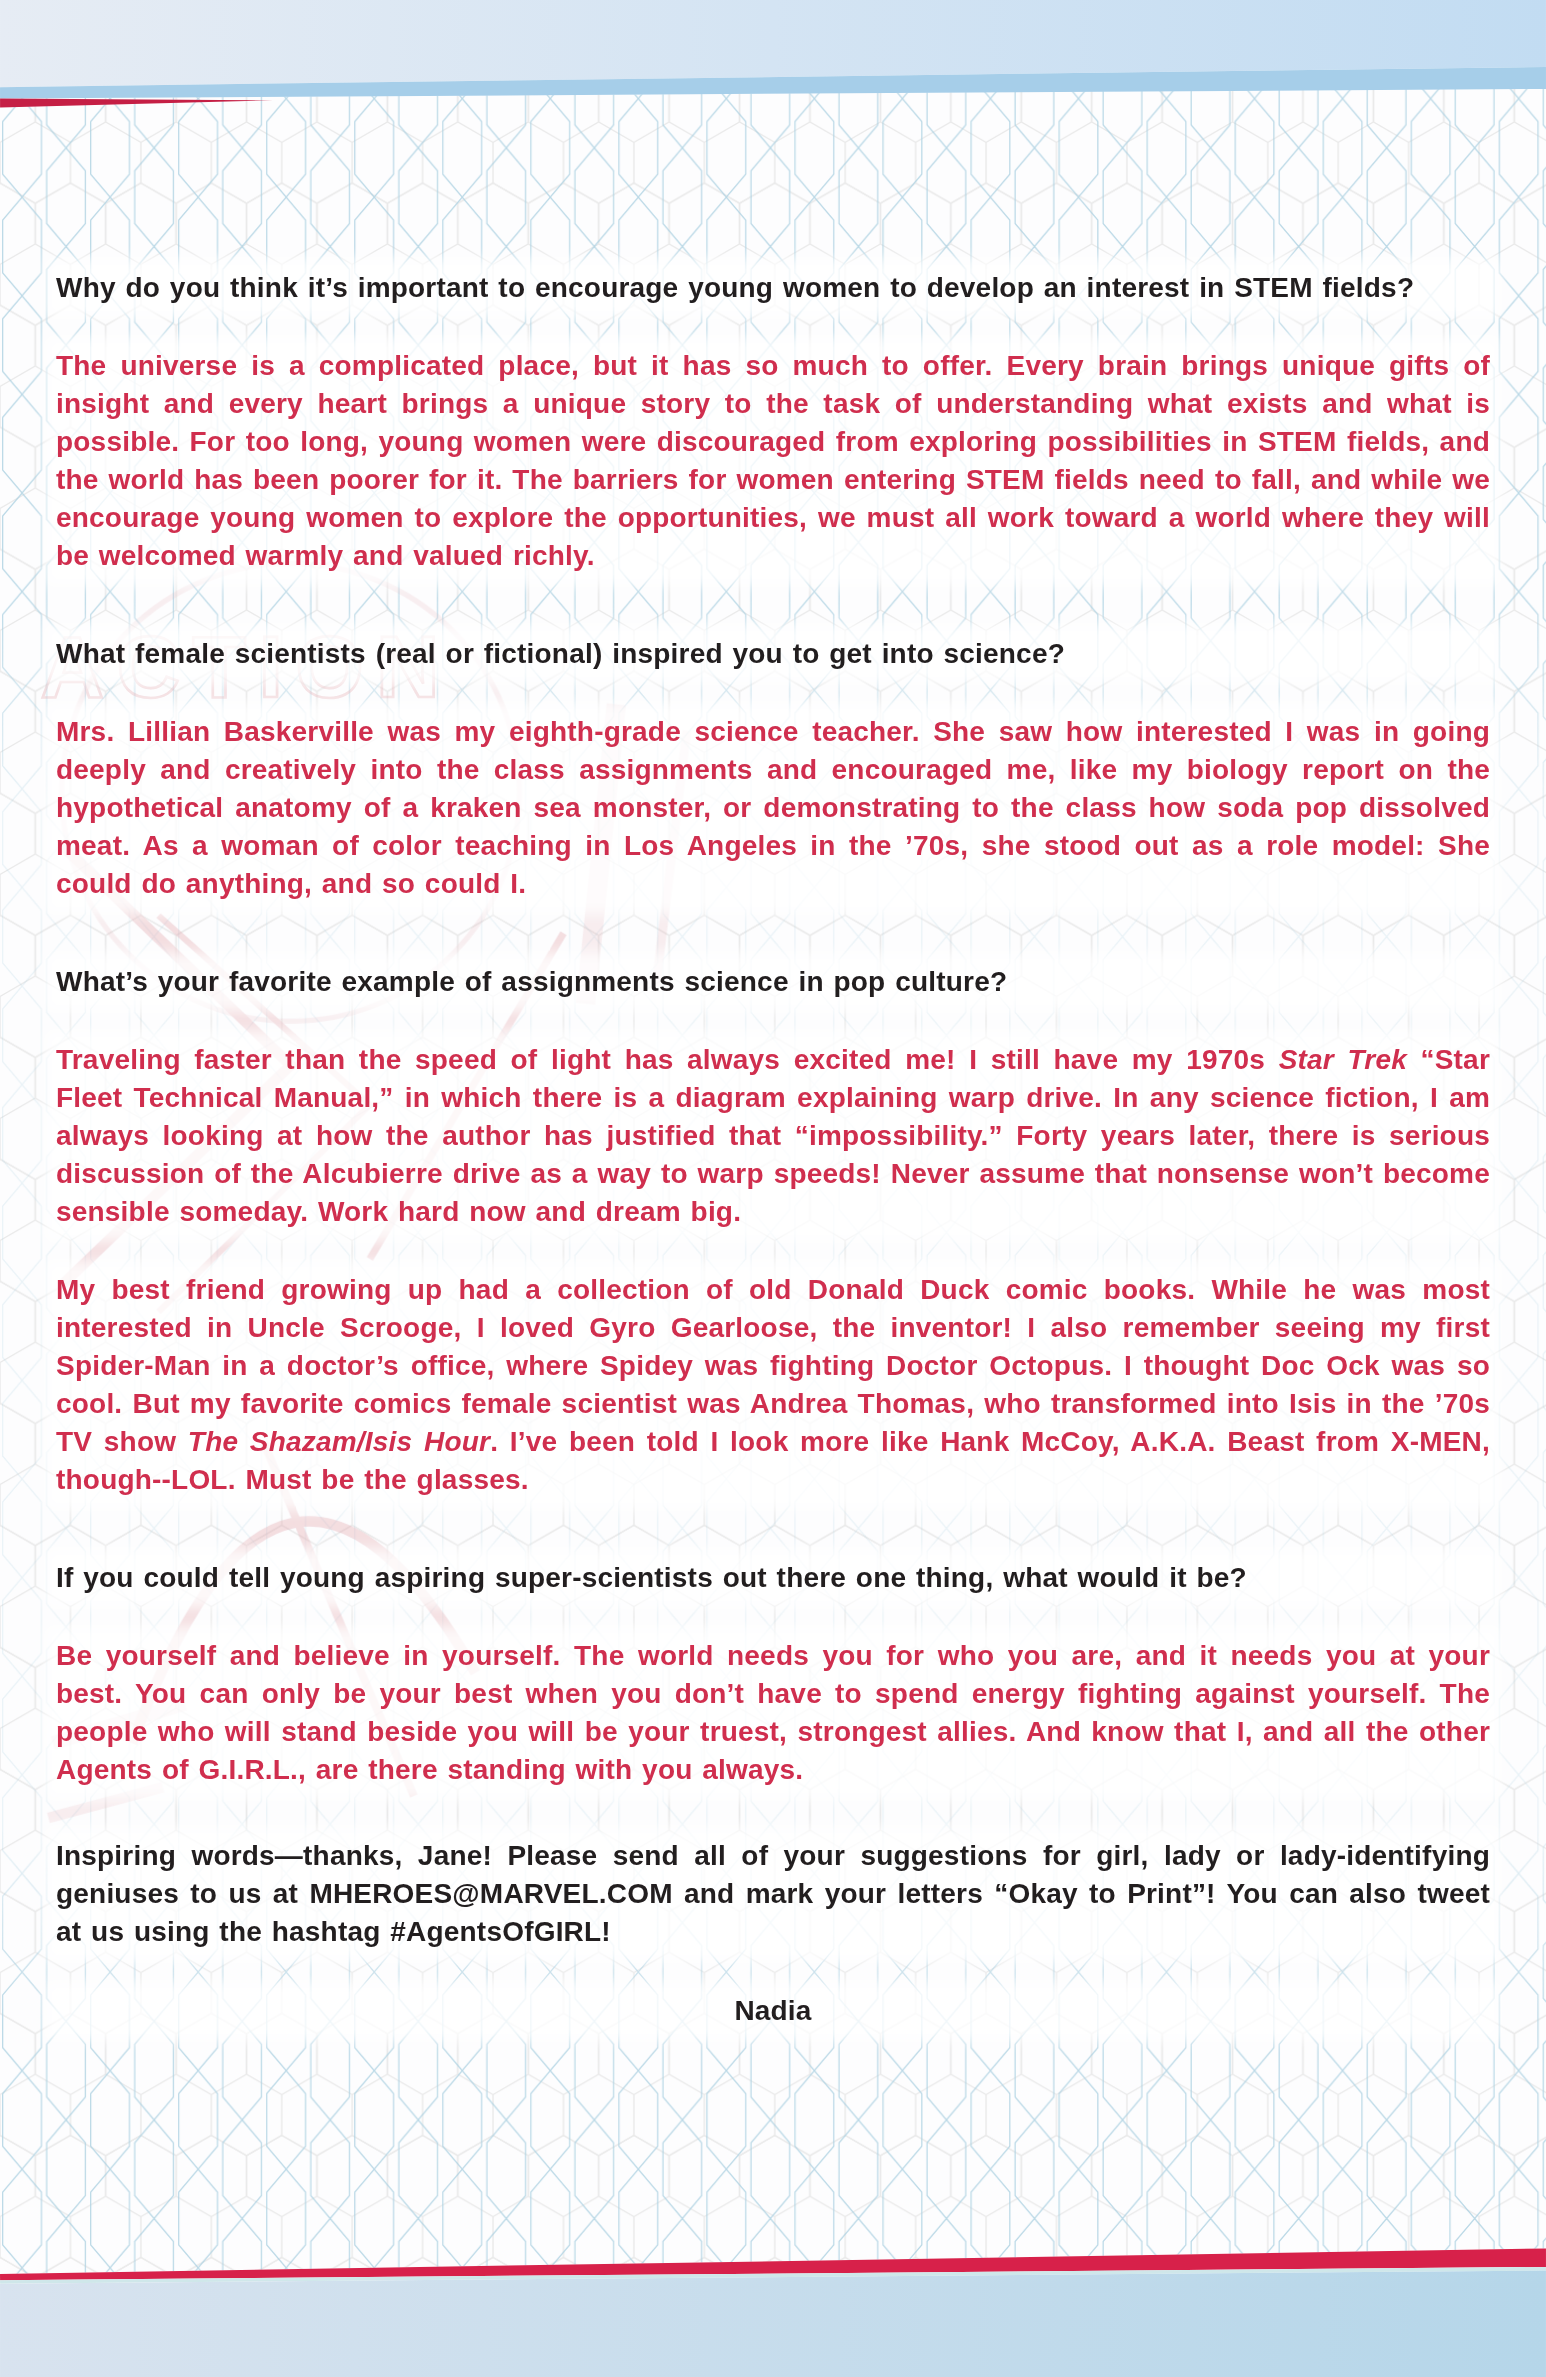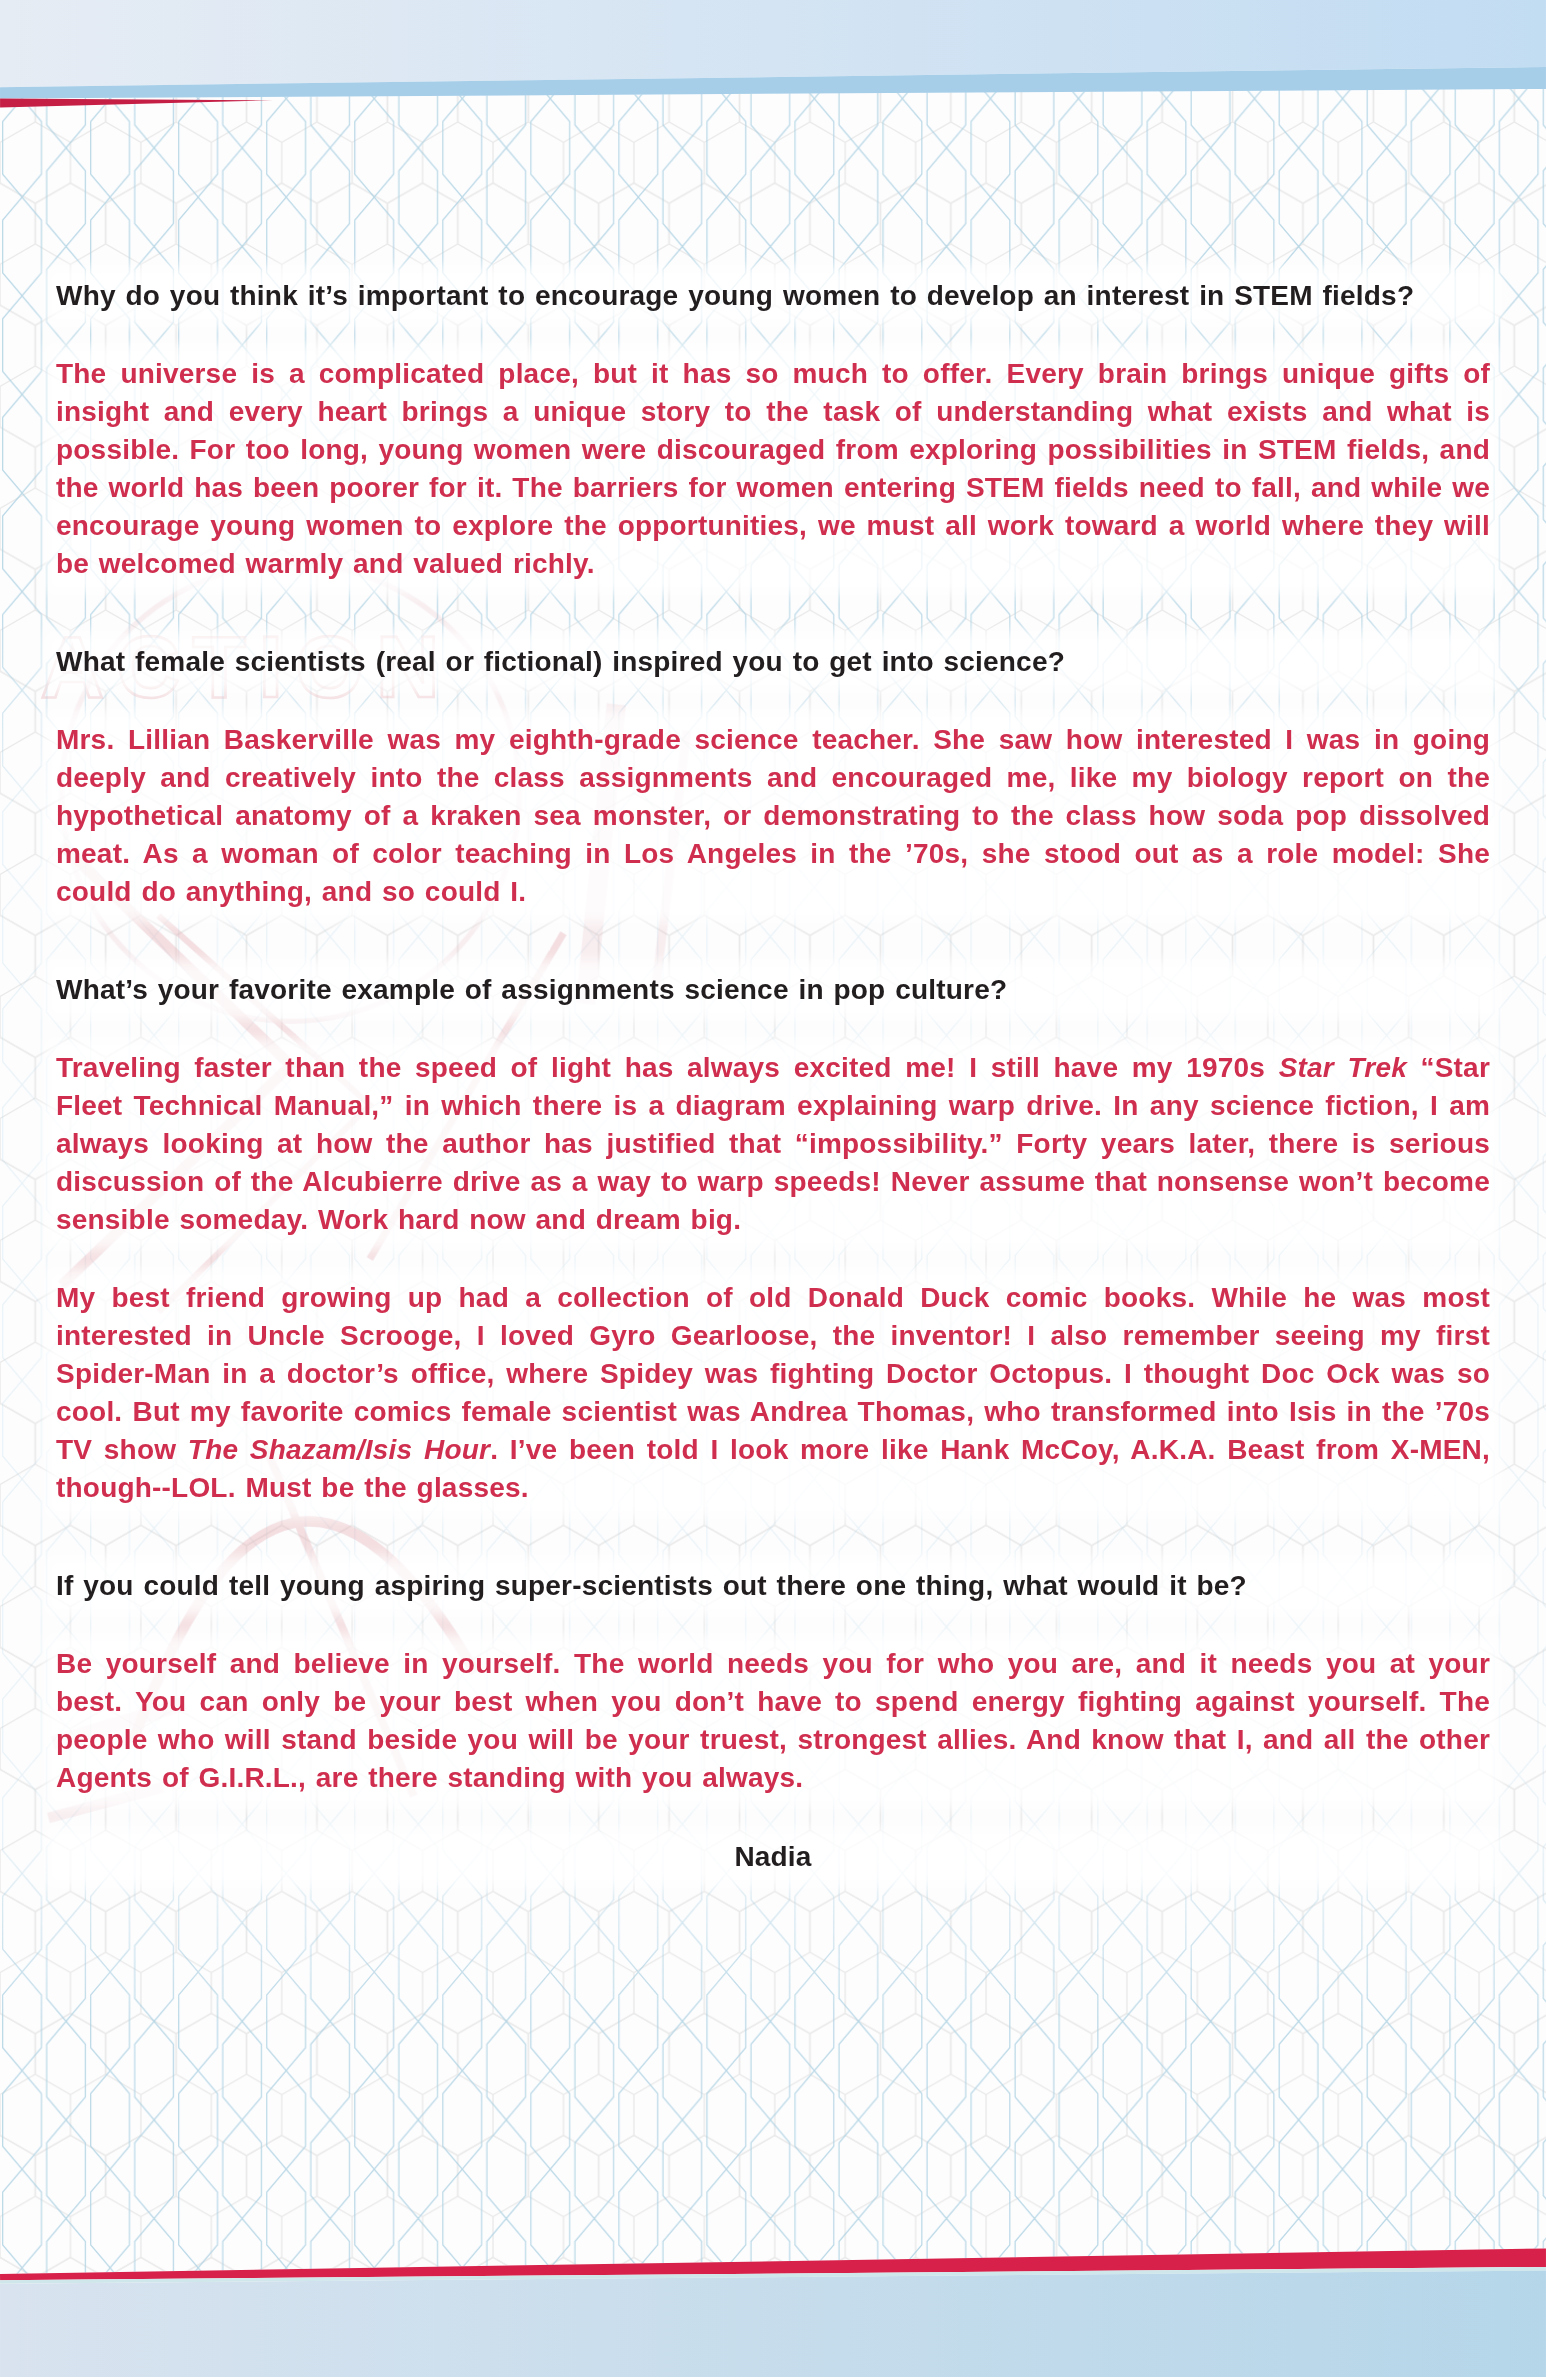--- a/index.html
+++ b/index.html
@@ -6,21 +6,21 @@
   .page{
     position:relative;
     width:1546px;height:2377px;
     background:#fdfdfe;
     overflow:hidden;
     font-family:"Liberation Sans","DejaVu Sans",sans-serif;
   }
   .bg-layer{position:absolute;inset:0;pointer-events:none;}
   .article{
     position:absolute;
-    left:56px;top:16px;width:1434px;
+    left:56px;top:8px;width:1434px;
     padding-top:261px;
   }
   .block{
     margin:0;
     font-size:28px;
     line-height:38px;
     font-weight:bold;
     letter-spacing:0.2px;
     word-spacing:1.8px;
     background:rgba(255,255,255,0.78);
@@ -110,17 +110,18 @@
   <div class="article">
       <p class="block question"><span>Why do you think it’s important to encourage young women to develop an interest in STEM fields?</span></p>
       <p class="block answer"><span>The universe is a complicated place, but it has so much to offer. Every brain brings unique gifts of insight and every heart brings a unique story to the task of understanding what exists and what is possible. For too long, young women were discouraged from exploring possibilities in STEM fields, and the world has been poorer for it. The barriers for women entering STEM fields need to fall, and while we encourage young women to explore the opportunities, we must all work toward a world where they will be welcomed warmly and valued richly.</span></p>
       <p class="block question"><span>What female scientists (real or fictional) inspired you to get into science?</span></p>
       <p class="block answer"><span>Mrs. Lillian Baskerville was my eighth-grade science teacher. She saw how interested I was in going deeply and creatively into the class assignments and encouraged me, like my biology report on the hypothetical anatomy of a kraken sea monster, or demonstrating to the class how soda pop dissolved meat. As a woman of color teaching in Los Angeles in the ’70s, she stood out as a role model: She could do anything, and so could I.</span></p>
       <p class="block question"><span>What’s your favorite example of assignments science in pop culture?</span></p>
       <p class="block answer"><span>Traveling faster than the speed of light has always excited me! I still have my 1970s </span><span class="italic">Star Trek</span><span> “Star Fleet Technical Manual,” in which there is a diagram explaining warp drive. In any science fiction, I am always looking at how the author has justified that “impossibility.” Forty years later, there is serious discussion of the Alcubierre drive as a way to warp speeds! Never assume that nonsense won’t become sensible someday. Work hard now and dream big.</span></p>
       <p class="block answer"><span>My best friend growing up had a collection of old Donald Duck comic books. While he was most interested in Uncle Scrooge, I loved Gyro Gearloose, the inventor! I also remember seeing my first Spider-Man in a doctor’s office, where Spidey was fighting Doctor Octopus. I thought Doc Ock was so cool. But my favorite comics female scientist was Andrea Thomas, who transformed into Isis in the ’70s TV show </span><span class="italic">The Shazam/Isis Hour</span><span>. I’ve been told I look more like Hank McCoy, A.K.A. Beast from X-MEN, though--LOL. Must be the glasses.</span></p>
       <p class="block question"><span>If you could tell young aspiring super-scientists out there one thing, what would it be?</span></p>
       <p class="block answer"><span>Be yourself and believe in yourself. The world needs you for who you are, and it needs you at your best. You can only be your best when you don’t have to spend energy fighting against yourself. The people who will stand beside you will be your truest, strongest allies. And know that I, and all the other Agents of G.I.R.L., are there standing with you always.</span></p>
+      <p class="block editor-note"><span>Inspiring words—thanks, Jane! Please send all of your suggestions for girl, lady or lady-identifying geniuses to us at MHEROES@MARVEL.COM and mark your letters “Okay to Print”! You can also tweet at us using the hashtag #AgentsOfGIRL!</span></p>
       <p class="block signature"><span>Nadia</span></p>
     </div>
 
 </div>
 
 
 </body></html>

